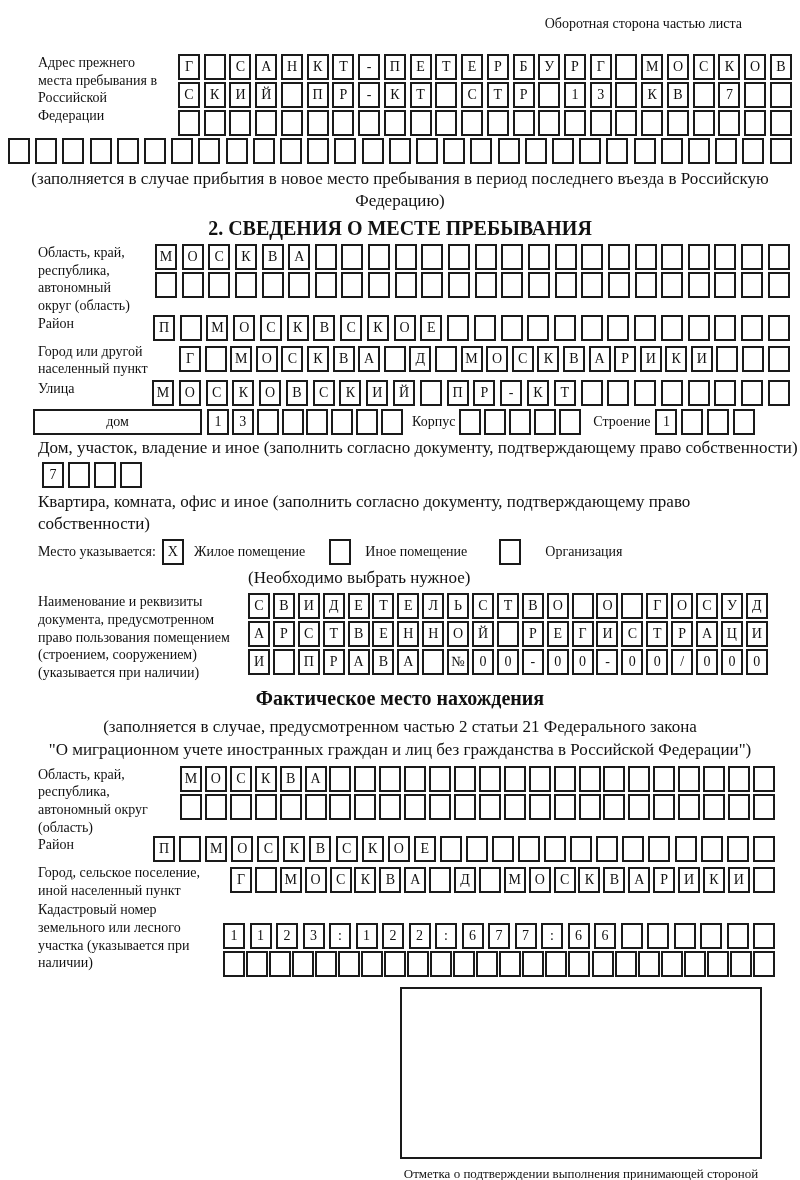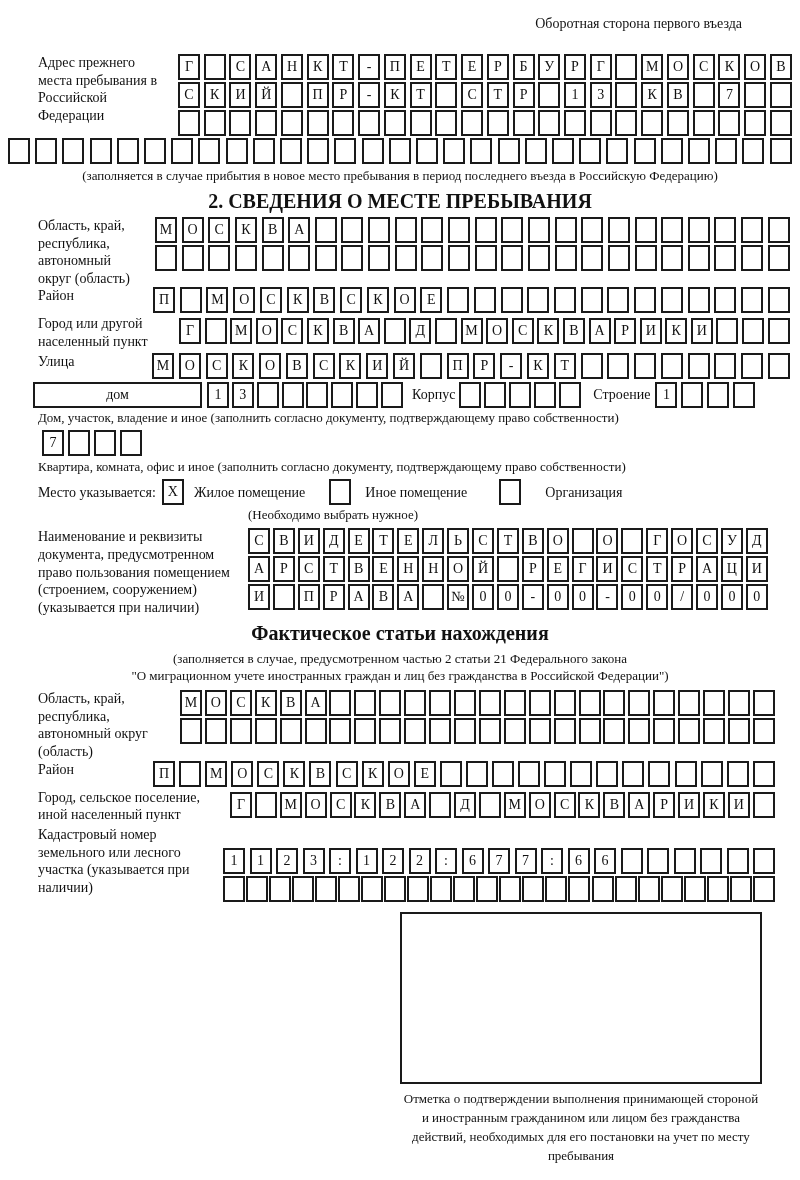--- a/index.html
+++ b/index.html
@@ -8,21 +8,21 @@
   .corner{text-align:right;padding:16px 58px 0 0;font-size:14px;}
   .fieldrow{display:flex;align-items:flex-start;margin-left:38px;}
   .lbl{font-size:14px;line-height:1.26;flex:none;}
   .boxcol{display:flex;flex-direction:column;gap:2px;flex:none;}
   .boxes{display:flex;justify-content:space-between;flex:none;}
   .box{width:22px;height:26px;border:2px solid #1a1a1a;box-sizing:border-box;
        display:flex;align-items:center;justify-content:center;
        font-size:14px;flex:none;background:#fff;}
   .longbox{border:2px solid #1a1a1a;height:26px;box-sizing:border-box;
        display:flex;align-items:center;justify-content:center;font-size:14px;flex:none;text-align:center;}
-  .note{font-size:13px;line-height:1.3;}
+  .note{font-size:17px;line-height:1.3;}
   .center{text-align:center;}
   .hdr{font-weight:bold;font-size:20px;text-align:center;}
   .chk{font-size:14px;}
   
   .w-s1lbl{width:130px;margin-right:10px;}
   .w-s1boxes{width:614px;}
   .w-full{width:784px;margin-left:8px;}
   .w-obl-lbl{width:108px;margin-right:9px;}
   .w-obl-boxes{width:635px;}
   .w-raion-lbl{width:115px;}
@@ -41,21 +41,21 @@
   .w-gorod2-boxes{width:545px;margin-top:3px;}
   .w-kad-lbl{width:175px;margin-right:10px;}
   .w-kad-boxes{width:552px;}
   .stamp-wrap{margin-left:400px;width:362px;}
   .stamp-box{border:2px solid #1a1a1a;height:172px;box-sizing:border-box;background:#fff;}
   .stamp-cap{font-size:13px;line-height:1.45;text-align:center;margin-top:6px;}
 </style>
 </head>
 <body>
 
-<div class="corner">Оборотная сторона первого въезда</div>
+<div class="corner">Оборотная сторона частью листа</div>
 
 <div class="fieldrow" style="margin-top:22px;">
   <div class="lbl w-s1lbl">Адрес прежнего места пребывания в Российской Федерации</div>
   <div class="boxcol">
     <div class="boxes w-s1boxes">
         <div class="box">Г</div>
         <div class="box"></div>
         <div class="box">С</div>
         <div class="box">А</div>
         <div class="box">Н</div>
@@ -435,21 +435,21 @@
         <div class="box">0</div>
         <div class="box">0</div>
         <div class="box">/</div>
         <div class="box">0</div>
         <div class="box">0</div>
         <div class="box">0</div>
       </div>
   </div>
 </div>
 
-<div class="hdr" style="margin-top:6px;">Фактическое статьи нахождения</div>
+<div class="hdr" style="margin-top:6px;">Фактическое место нахождения</div>
 <div class="note center" style="margin-top:6px;">(заполняется в случае, предусмотренном частью 2 статьи 21 Федерального закона</div>
 <div class="note center">"О миграционном учете иностранных граждан и лиц без гражданства в Российской Федерации")</div>
 
 <div class="fieldrow" style="margin-top:5px;">
   <div class="lbl w-obl2-lbl">Область, край, республика, автономный округ (область)</div>
   <div class="boxcol">
     <div class="boxes w-obl2-boxes">
         <div class="box">М</div>
         <div class="box">О</div>
         <div class="box">С</div>

